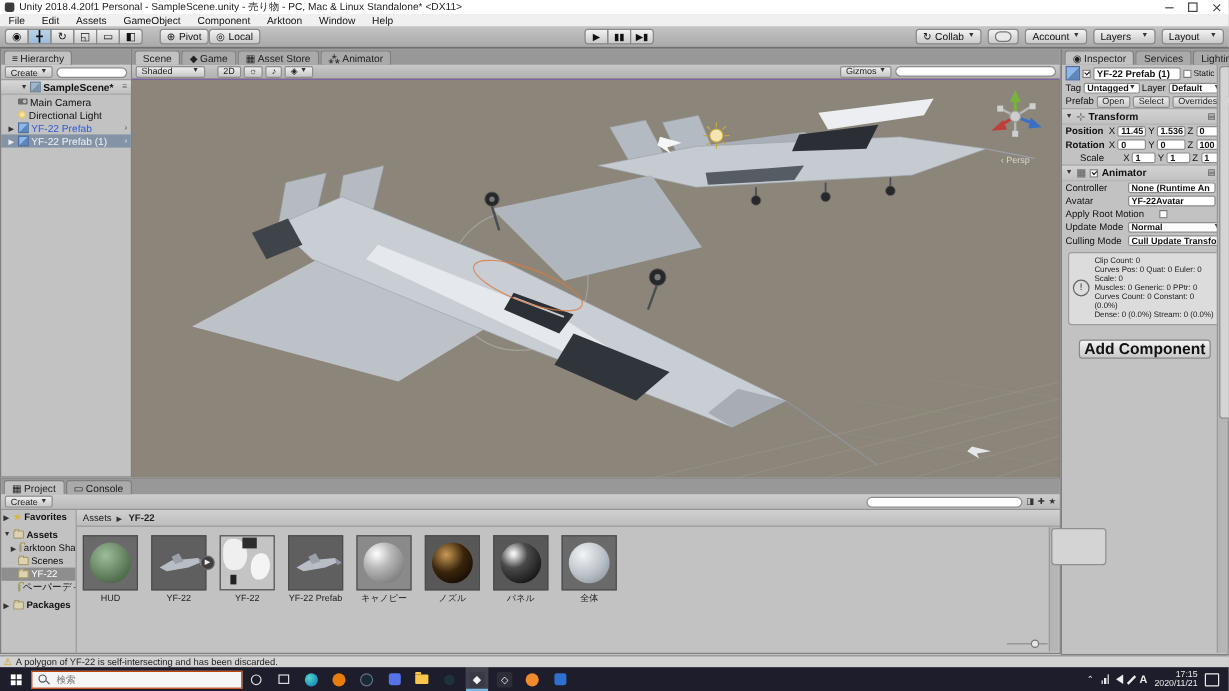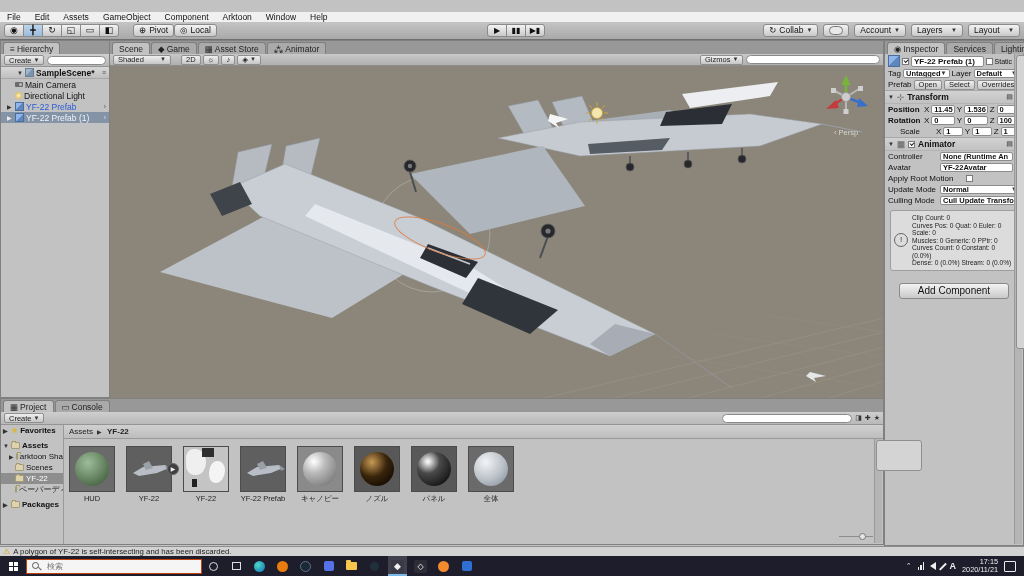--- a/index.html
+++ b/index.html
@@ -62,21 +62,21 @@
   .irow{display:flex;align-items:center;height:11px;padding:0 3px;gap:2px;font-size:8px;color:#111;}
   .field{background:#fff;border:1px solid #8d8d8d;border-radius:2px;font-size:7.5px;height:9px;line-height:9px;padding:0 2px;box-sizing:border-box;overflow:hidden;white-space:nowrap;flex:1;color:#111;display:flex;align-items:center;font-weight:bold;}
   .field .ddarrow{margin-left:auto;}
   .cb{width:7px;height:7px;border:1px solid #7a7a7a;background:#fdfdfd;display:inline-block;box-sizing:border-box;position:relative;}
   .cb.checked::after{content:"";position:absolute;left:1px;top:0px;width:3px;height:2px;border-left:1px solid #222;border-bottom:1px solid #222;transform:rotate(-45deg);}
   .chead{display:flex;align-items:center;gap:3px;height:12px;background:linear-gradient(#d2d2d2,#c2c2c2);border-top:1px solid #a8a8a8;border-bottom:1px solid #b4b4b4;font-weight:bold;padding:0 3px;font-size:8.5px;color:#111;}
   .chead .rico{margin-left:auto;font-weight:normal;font-size:7px;color:#444;display:flex;gap:3px;}
   .infobox{margin:4px 5px;background:#dcdcdc;border:1px solid #9e9e9e;border-radius:3px;display:flex;gap:4px;padding:3px 3px;align-items:center;}
   .excl{min-width:12px;width:12px;height:12px;border:1px solid #666;border-radius:50%;text-align:center;font-size:8px;line-height:11px;color:#333;}
   .ilines{font-size:6.6px;line-height:7.5px;color:#222;}
-  .addcomp{display:block;margin:12px auto 0;width:108px;height:14px;background:linear-gradient(#f3f3f3,#c9c9c9);border:1px solid #8a8a8a;border-radius:3px;font-size:10px;text-align:center;line-height:13px;color:#111;}
+  .addcomp{display:block;margin:12px auto 0;width:108px;height:14px;background:linear-gradient(#f3f3f3,#c9c9c9);border:1px solid #8a8a8a;border-radius:3px;font-size:13px;text-align:center;line-height:13px;color:#111;font-weight:bold;}
   .vsb{position:absolute;right:1px;top:13px;bottom:1px;width:7px;background:#b5b5b5;border-left:1px solid #9a9a9a;}
   .vsb .thumb{position:absolute;left:1px;right:1px;top:1px;height:60%;background:#d4d4d4;border:1px solid #8f8f8f;border-radius:3px;}
   
   #project{left:0;top:398px;width:884px;height:147px;}
   #ptree{position:absolute;left:0;top:26px;bottom:0;width:62px;border-right:1px solid #9a9a9a;overflow:hidden;}
   .trow{height:11px;display:flex;align-items:center;font-size:8px;gap:2px;padding-left:2px;white-space:nowrap;overflow:hidden;color:#111;}
   .trow.b{font-weight:bold;}
   .tsel{background:#8e8e8e;color:#fff;}
   .fold{width:9px;height:7px;background:#ddd3ae;border:1px solid #a79c71;border-radius:1px;position:relative;display:inline-block;box-sizing:border-box;}
   .fold::before{content:"";position:absolute;left:0;top:-2px;width:4px;height:2px;background:#ddd3ae;border:1px solid #a79c71;border-bottom:none;box-sizing:border-box;}
@@ -130,20 +130,35 @@
   .vol{width:0;height:0;border-top:4px solid transparent;border-bottom:4px solid transparent;border-right:6px solid #eee;}
   .pen{width:1.5px;height:9px;background:#eee;transform:rotate(45deg);}
   .clock{display:flex;flex-direction:column;align-items:flex-end;font-size:7.3px;line-height:8px;}
   .notif{width:10px;height:9px;border:1px solid #eee;border-radius:1px;}
 </style>
 </head>
 <body>
 
 <div id="screen">
 
+  <div id="titlebar">
+    <span class="appicon"></span>
+    <span>Unity 2018.4.20f1 Personal - SampleScene.unity - 売り物 - PC, Mac &amp; Linux Standalone* &lt;DX11&gt;</span>
+    <span class="winbtns">
+      <span class="winbtn">
+          <i class="wb-min"></i>
+        </span>
+      <span class="winbtn">
+          <i class="wb-max"></i>
+        </span>
+      <span class="winbtn">
+          <i class="wb-close"></i>
+        </span>
+    </span>
+  </div>
 
   <div id="menubar">
     <span>File</span>
     <span>Edit</span>
     <span>Assets</span>
     <span>GameObject</span>
     <span>Component</span>
     <span>Arktoon</span>
     <span>Window</span>
     <span>Help</span>

